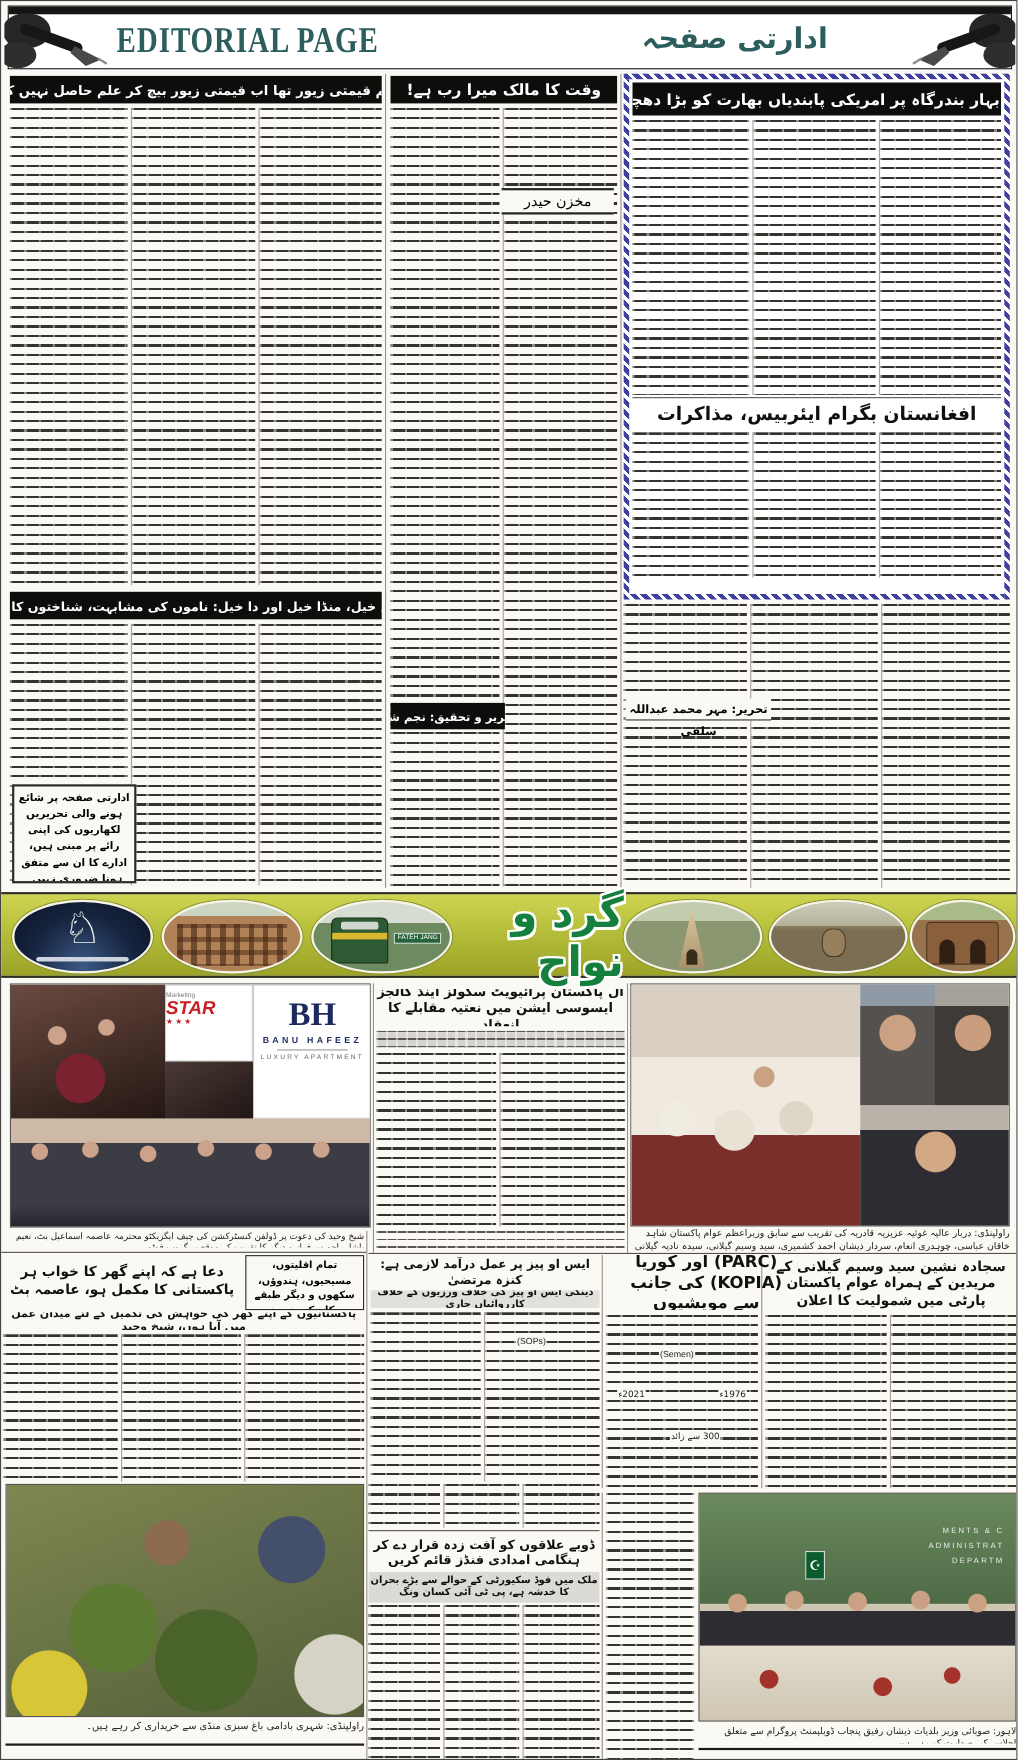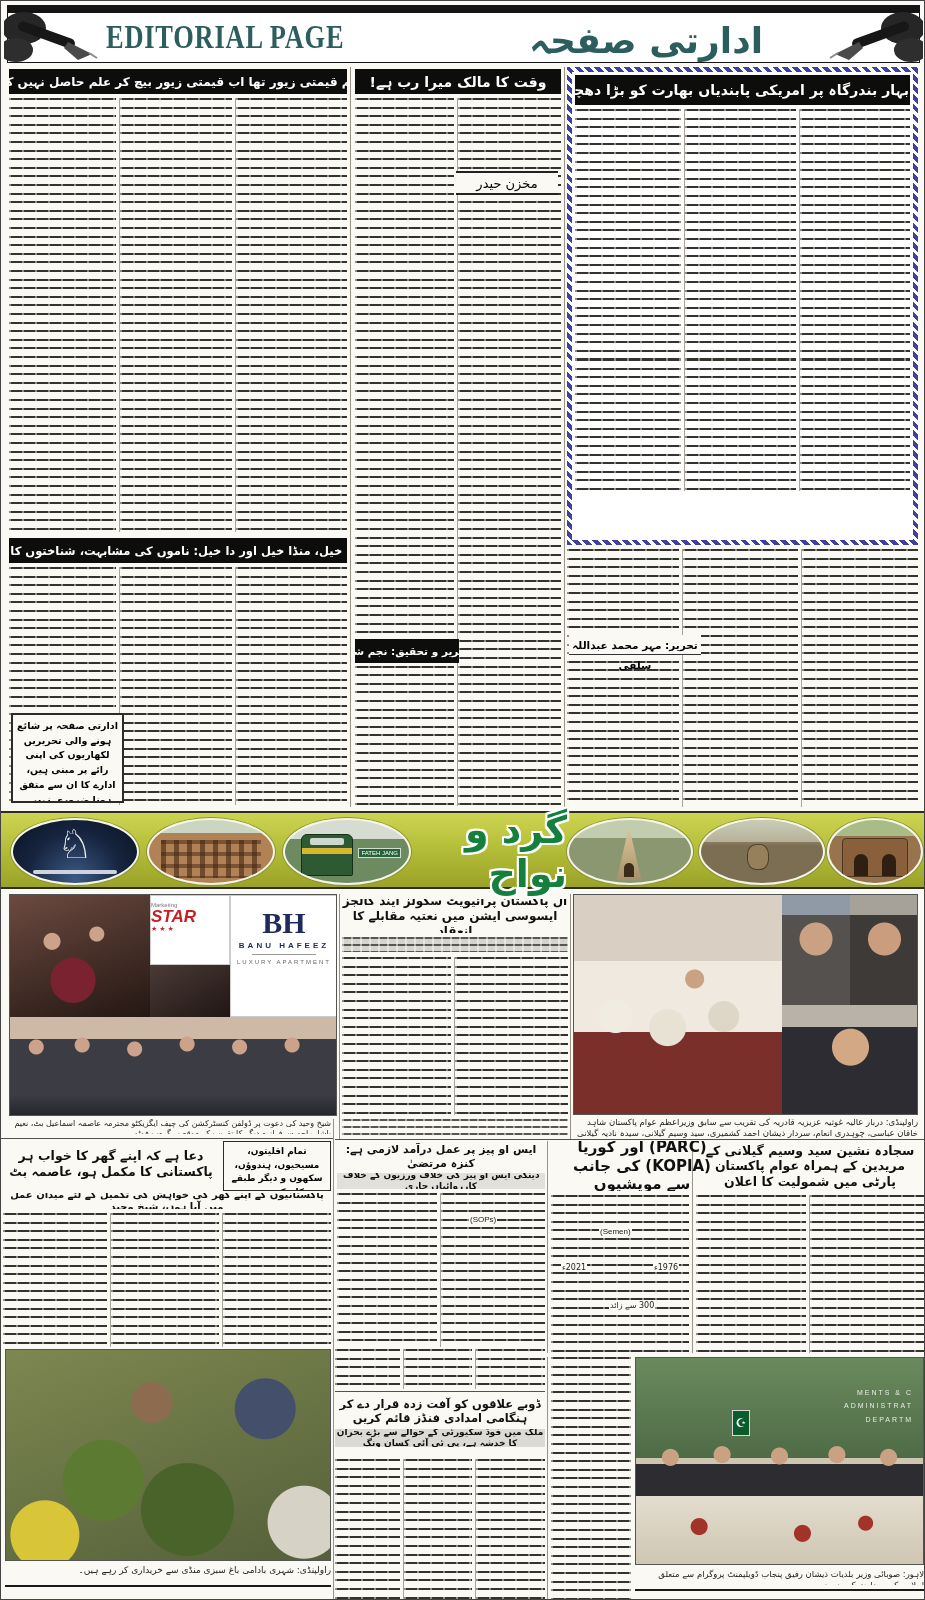--- a/index.html
+++ b/index.html
@@ -17,21 +17,21 @@
 .cols{display:flex}
 .cols .sc{flex:1;height:100%;margin-left:3px;padding-left:4px;border-left:1px solid #a8a49a}
 .cols .sc:first-child{margin-left:0;padding-left:0;border-left:none}
 .hlbox{background:#0d0d0c;color:#fff;font-weight:bold;display:flex;align-items:center;justify-content:center;text-align:center;overflow:hidden;white-space:nowrap}
 .openhl{color:#101010;font-weight:bold;text-align:center;display:flex;align-items:center;justify-content:center;overflow:hidden;line-height:1.25}
 .cap{color:#24221f;text-align:right;overflow:hidden;line-height:1.3}
 .vr{position:absolute;width:1px;background:#989287}
 .hr{position:absolute;height:1px;background:#55514a}
 .oval{position:absolute;top:5px;height:67px;border-radius:50%;border:2px solid #f4f4e8;overflow:hidden;box-shadow:0 0 0 1px #8c9038}
 .masthead-en{font-family:"Liberation Serif",serif;font-weight:bold;color:#2d5e5e;font-size:33px;transform:scaleX(.8);transform-origin:left center;letter-spacing:1px;white-space:nowrap}
-.masthead-ur{font-weight:bold;color:#2d5e5e;font-size:36px;text-align:center;white-space:nowrap}
+.masthead-ur{font-weight:bold;color:#2d5e5e;font-size:26px;text-align:center;white-space:nowrap}
 .tok{position:absolute;background:#faf9f4;font-size:8px;color:#222;padding:0 1px;white-space:nowrap}
 </style>
 </head>
 <body>
 
 <div class="page">
 
   <div class="abs" style="left:6px;top:4px;width:913px;height:58px;background:#fff;border:1px solid #151515;overflow:visible">
     <div class="abs" style="left:0;top:0;width:100%;height:7px;background:#141414"></div>
     <svg class="abs" style="left:-4px;top:2px;width:96px;height:56px" viewBox="0 0 96 56">
@@ -77,20 +77,21 @@
   <div class="abs ur" style="left:455px;top:170px;width:102px;height:24px;background:#faf9f4;border-top:2px solid #222;border-bottom:2px solid #222;font-size:13px;font-weight:normal;text-align:center;line-height:22px">مخزن حیدر</div>
   <div class="abs hlbox ur" style="left:354px;top:638px;width:104px;height:24px;font-size:10.5px">تحریر و تحقیق: نجم شاہ</div>
 
   <div class="abs" style="left:566px;top:66px;width:351px;height:478px;background:#fff;border:5px solid transparent;border-image:repeating-linear-gradient(45deg,#4040a0 0 4px,#fff 4px 7px) 5;padding:3px">
     <div class="hlbox ur" style="height:30px;font-size:14px;margin-bottom:4px">چابہار بندرگاہ پر امریکی پابندیاں بھارت کو بڑا دھچکا</div>
     <div class="cols" style="height:250px">
       <div class="sc greek"></div>
       <div class="sc greek"></div>
       <div class="sc greek"></div>
     </div>
+    <div class="openhl ur" style="height:32px;font-size:17px;border-top:1px solid #555;margin-top:2px">افغانستان بگرام ایئربیس، مذاکرات</div>
     <div class="cols" style="height:132px">
       <div class="sc greek"></div>
       <div class="sc greek"></div>
       <div class="sc greek"></div>
     </div>
   </div>
 
   <div class="abs cols" style="left:566px;top:548px;width:351px;height:258px">
     <div class="sc greek"></div>
     <div class="sc greek"></div>
@@ -207,21 +208,21 @@
   <div class="abs cap ur" style="left:4px;top:1564px;width:326px;height:16px;font-size:9px">راولپنڈی: شہری بادامی باغ سبزی منڈی سے خریداری کر رہے ہیں۔</div>
   <div class="abs" style="left:4px;top:1584px;width:326px;height:2px;background:#1a1a1a"></div>
 
   <div class="abs cols" style="left:334px;top:1348px;width:210px;height:40px">
     <div class="sc greek"></div>
     <div class="sc greek"></div>
     <div class="sc greek"></div>
   </div>
   <div class="hr" style="left:334px;top:1390px;width:210px"></div>
   <div class="abs openhl ur" style="left:334px;top:1394px;width:210px;height:32px;font-size:11.5px">ڈوبے علاقوں کو آفت زدہ قرار دے کر ہنگامی امدادی فنڈز قائم کریں</div>
-  <div class="abs openhl ur" style="left:334px;top:1428px;width:210px;height:18px;font-size:9px;background:#dcdad4">ملک میں فوڈ سکیورٹی کے حوالے سے بڑے بحران کا خدشہ ہے، پی ٹی آئی کسان ونگ</div>
+  <div class="abs openhl ur" style="left:334px;top:1428px;width:210px;height:28px;font-size:9px;background:#dcdad4">ملک میں فوڈ سکیورٹی کے حوالے سے بڑے بحران کا خدشہ ہے، پی ٹی آئی کسان ونگ</div>
   <div class="abs cols" style="left:334px;top:1458px;width:210px;height:142px">
     <div class="sc greek"></div>
     <div class="sc greek"></div>
     <div class="sc greek"></div>
   </div>
 
   <div class="vr" style="left:546px;top:1356px;height:244px"></div>
   <div class="abs greek" style="left:550px;top:1356px;width:80px;height:244px"></div>
 
   <div class="abs" style="left:634px;top:1356px;width:289px;height:208px;border:1px solid #555;overflow:hidden;background:#cfc6b2">

